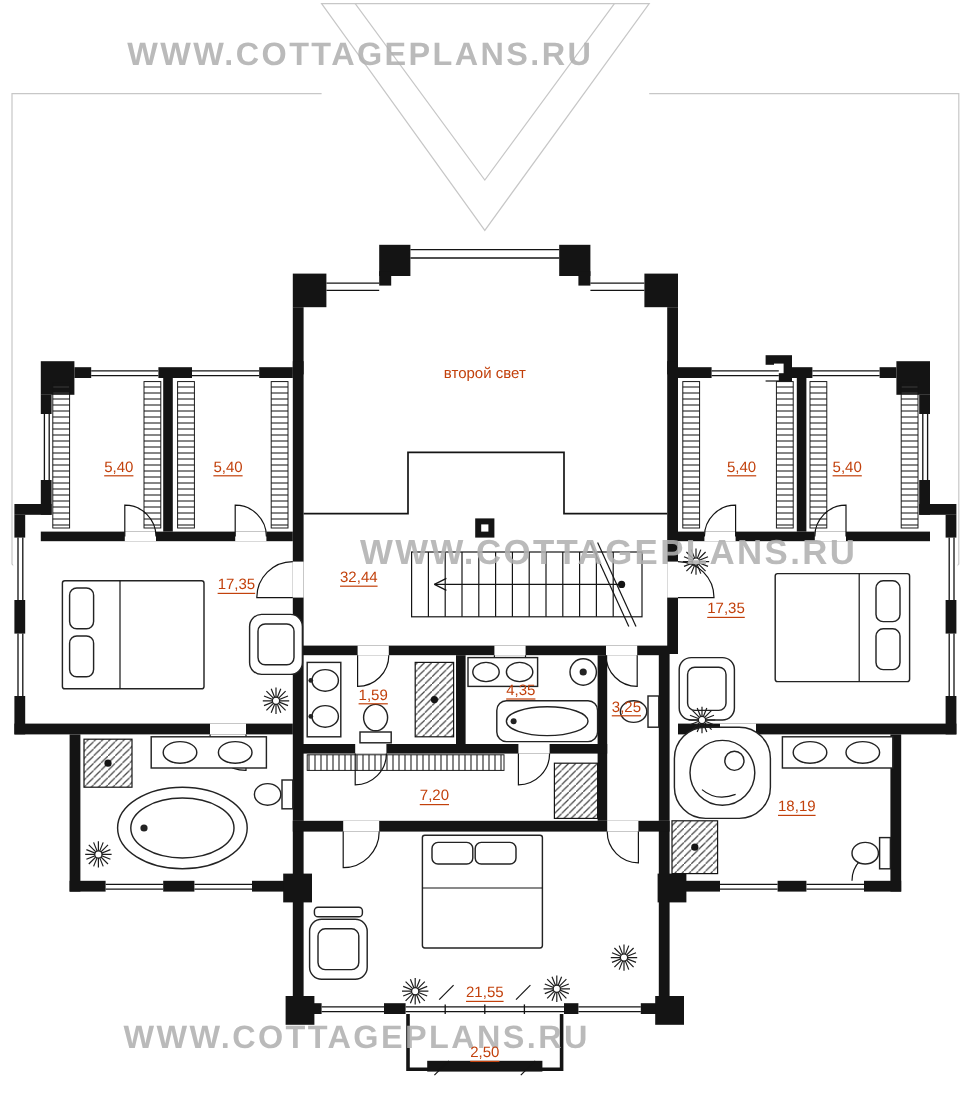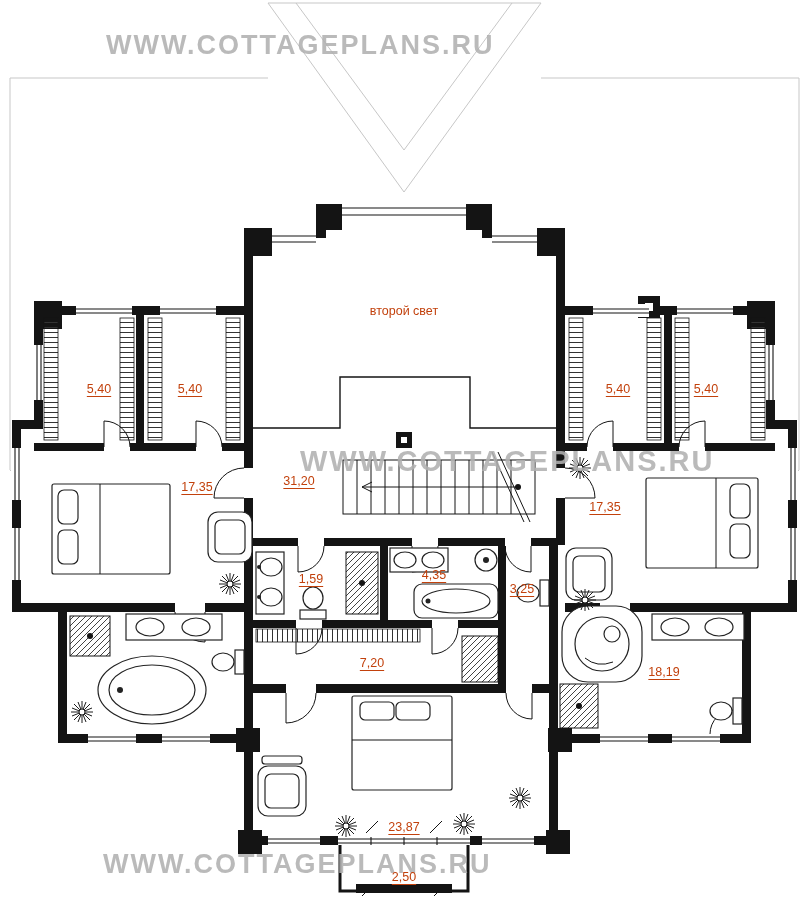--- a/index.html
+++ b/index.html
@@ -404,22 +404,22 @@
 <div class="wm wm-top">WWW.COTTAGEPLANS.RU</div>
 <div class="wm wm-mid">WWW.COTTAGEPLANS.RU</div>
 <div class="wm wm-bottom">WWW.COTTAGEPLANS.RU</div>
 
 <div class="lbl" style="left:404px;top:311px">второй свет</div>
 <div class="lbl area" style="left:99px;top:389px">5,40</div>
 <div class="lbl area" style="left:190px;top:389px">5,40</div>
 <div class="lbl area" style="left:618px;top:389px">5,40</div>
 <div class="lbl area" style="left:706px;top:389px">5,40</div>
 <div class="lbl area" style="left:197px;top:487px">17,35</div>
-<div class="lbl area" style="left:299px;top:481px">31,20</div>
+<div class="lbl area" style="left:299px;top:481px">32,44</div>
 <div class="lbl area" style="left:605px;top:507px">17,35</div>
 <div class="lbl area" style="left:311px;top:579px">1,59</div>
 <div class="lbl area" style="left:434px;top:575px">4,35</div>
 <div class="lbl area" style="left:522px;top:589px">3,25</div>
-<div class="lbl area" style="left:372px;top:663px">7,20</div>
+<div class="lbl area" style="left:362px;top:663px">7,20</div>
 <div class="lbl area" style="left:664px;top:672px">18,19</div>
-<div class="lbl area" style="left:404px;top:827px">23,87</div>
+<div class="lbl area" style="left:404px;top:827px">21,55</div>
 <div class="lbl area" style="left:404px;top:877px">2,50</div>
 </div>
 
 </body></html>

